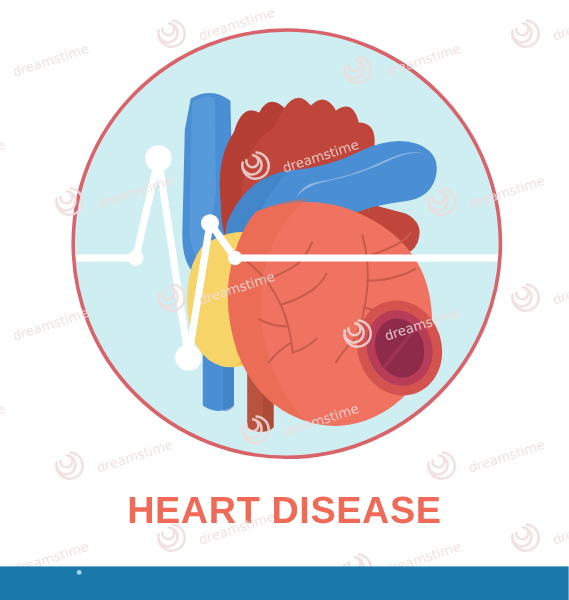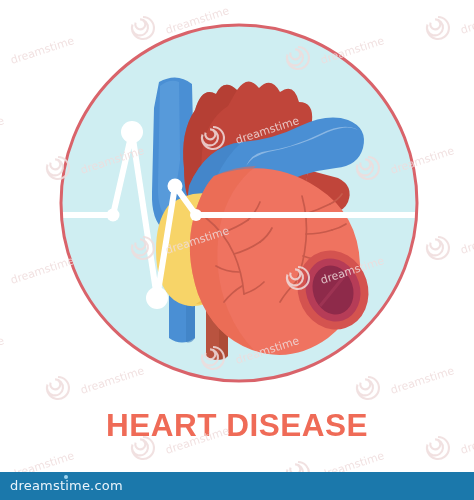--- a/index.html
+++ b/index.html
@@ -225,17 +225,16 @@
         <use href="#wmtile" x="115" y="430"></use>
         <use href="#wmtile" x="270" y="455"></use>
         <use href="#wmtile" x="410" y="430"></use>
       </g>
     </svg>
   </div>
 
   <div class="title">HEART DISEASE</div>
 
   <div class="footer-bar">
-    <div class="ds-logo">dreamstime.com</div>
     <div class="ds-dot"></div>
   </div>
 
 </div>
 
 </body></html>

